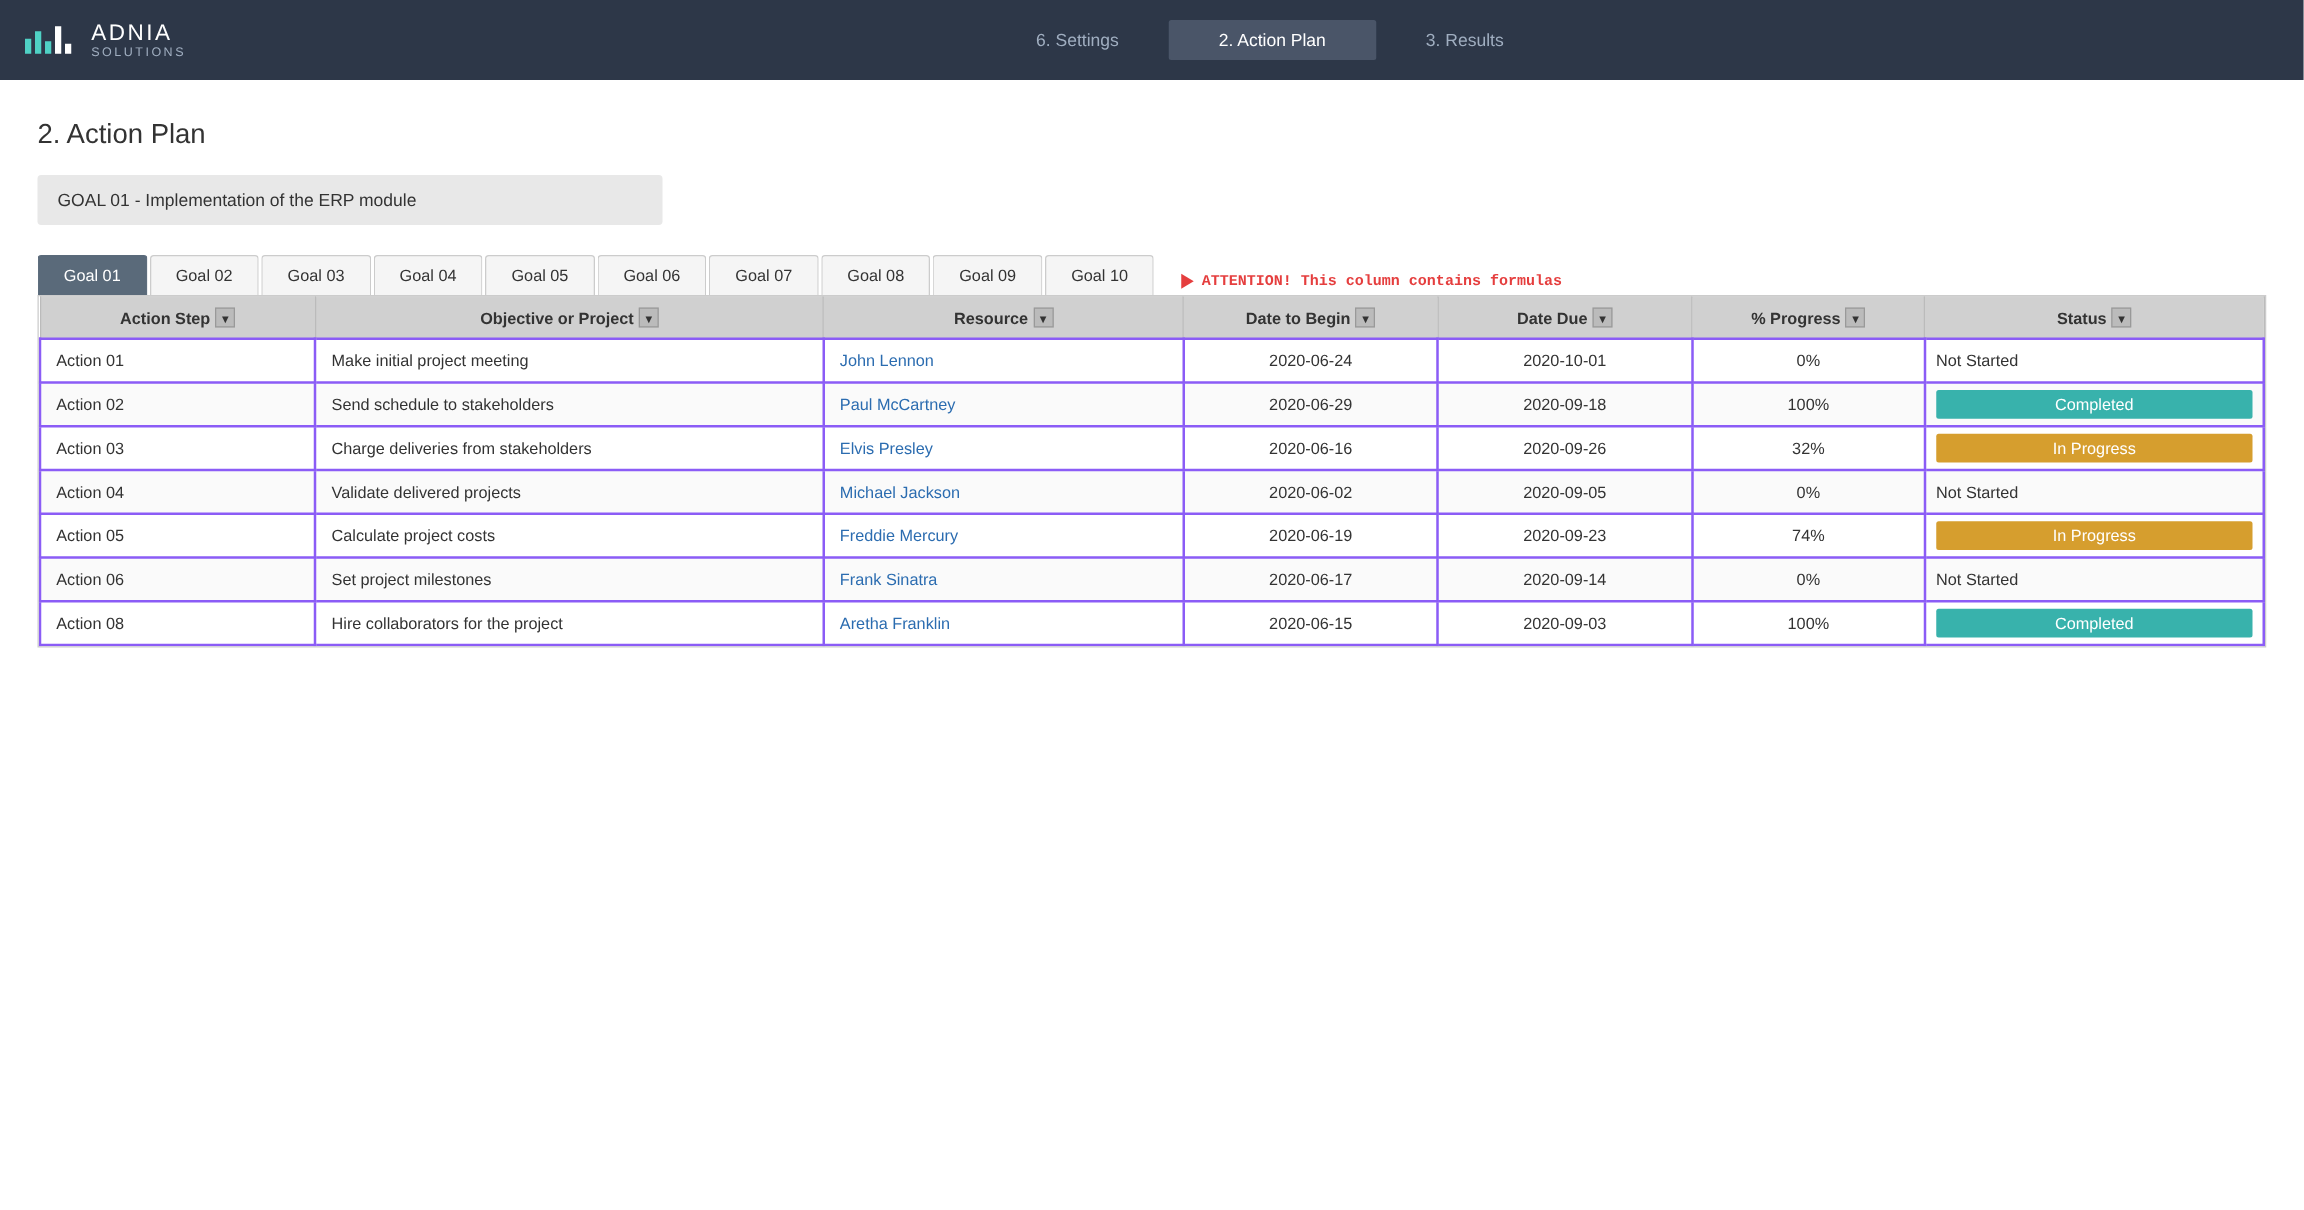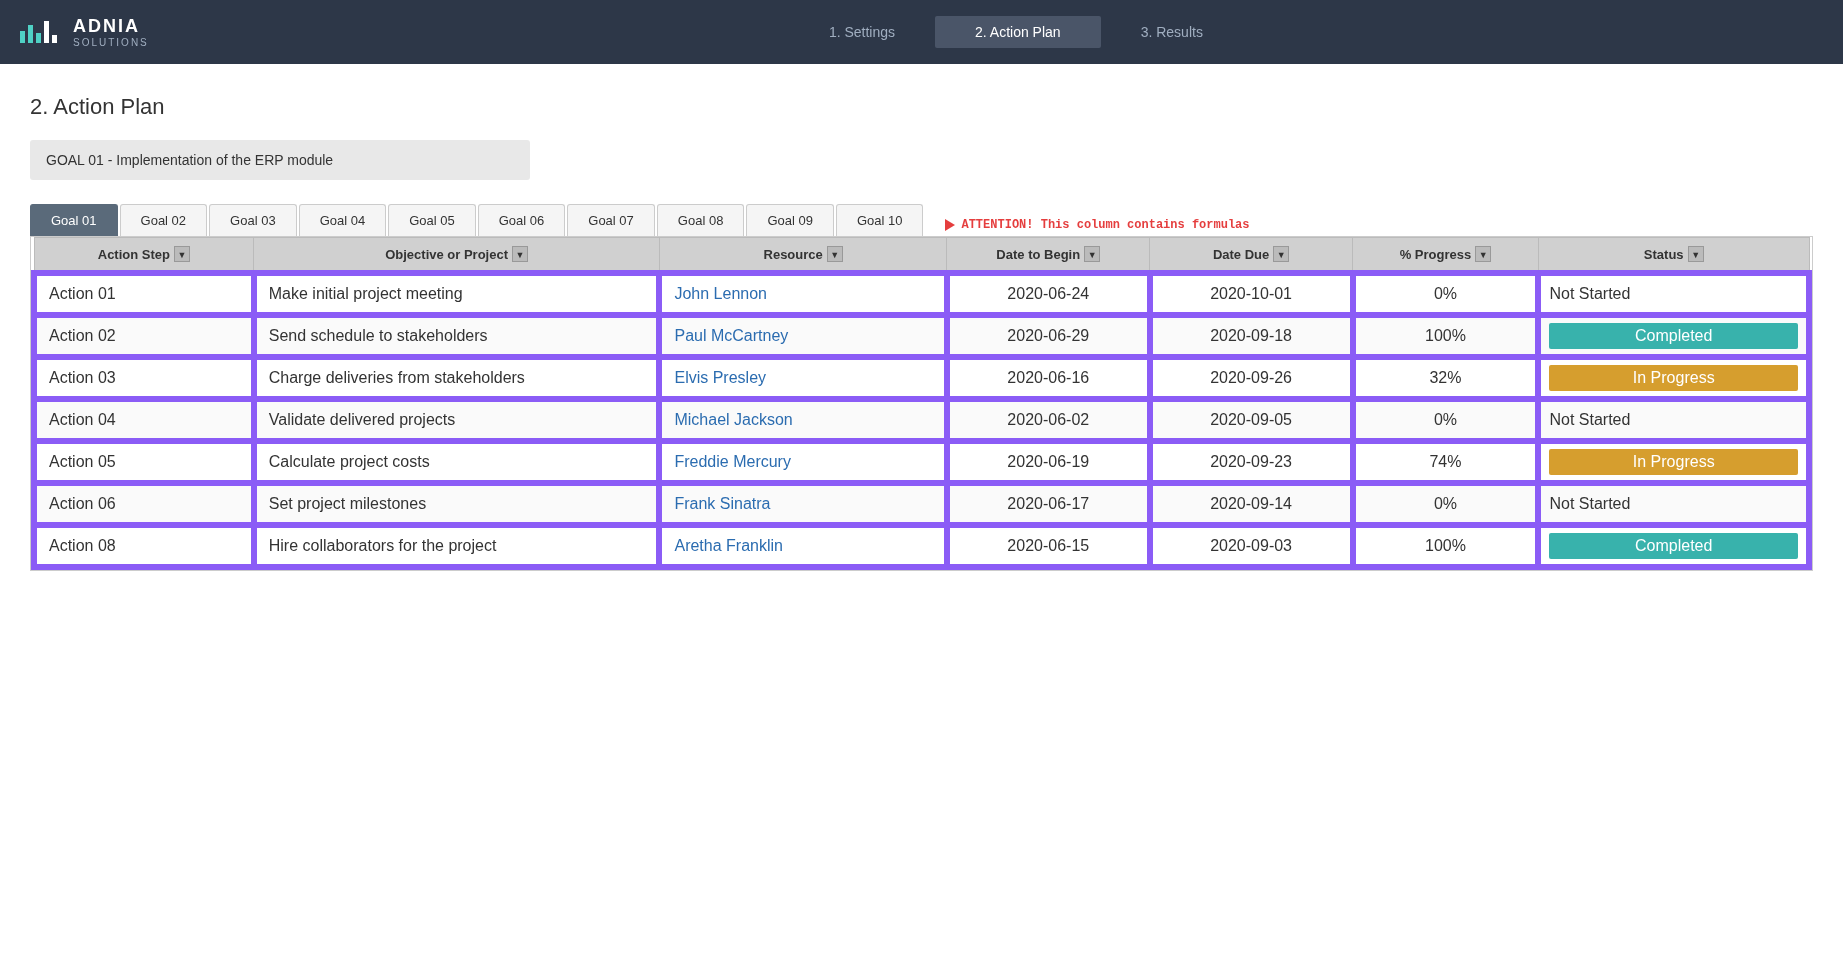--- a/index.html
+++ b/index.html
@@ -15,21 +15,21 @@
     }
     .logo-area {
       display: flex;
       align-items: center;
       gap: 8px;
       margin-right: 60px;
     }
     .logo-text {
       color: #fff;
       font-size: 18px;
-      font-weight: bold;
+      font-weight: normal;
       letter-spacing: 2px;
     }
     .logo-sub {
       color: #a0aec0;
       font-size: 10px;
       letter-spacing: 2px;
       display: block;
       text-align: right;
     }
     .nav-tabs {
@@ -144,23 +144,23 @@
       height: 16px;
       background: #bbb;
       border: 1px solid #999;
       text-align: center;
       line-height: 16px;
       font-size: 9px;
       cursor: pointer;
       flex-shrink: 0;
     }
     tbody tr td {
-      border: 6px solid #8b5cf6;
+      border: 2px solid #8b5cf6;
       padding: 9px 12px;
-      font-size: 16px;
+      font-size: 13px;
       margin-left: 22px;
     }
     tbody tr:nth-child(odd) td {
       background: #fff;
     }
     tbody tr:nth-child(even) td {
       background: #fafafa;
     }
     .resource-link {
       color: #2b6cb0;
@@ -223,21 +223,21 @@
       <div class="lb3"></div>
       <div class="lb4"></div>
       <div class="lb5"></div>
     </div>
     <div>
       <span class="logo-text">ADNIA</span>
       <span class="logo-sub">SOLUTIONS</span>
     </div>
   </div>
   <div class="nav-tabs">
-    <button class="nav-tab">1. Settings</button>
+    <button class="nav-tab">6. Settings</button>
     <button class="nav-tab active">2. Action Plan</button>
     <button class="nav-tab">3. Results</button>
   </div>
 </nav>
 
 <div class="main-content">
   <h1 class="page-title">2. Action Plan</h1>
 
   <div class="goal-label-box">GOAL 01 - Implementation of the ERP module</div>
 

